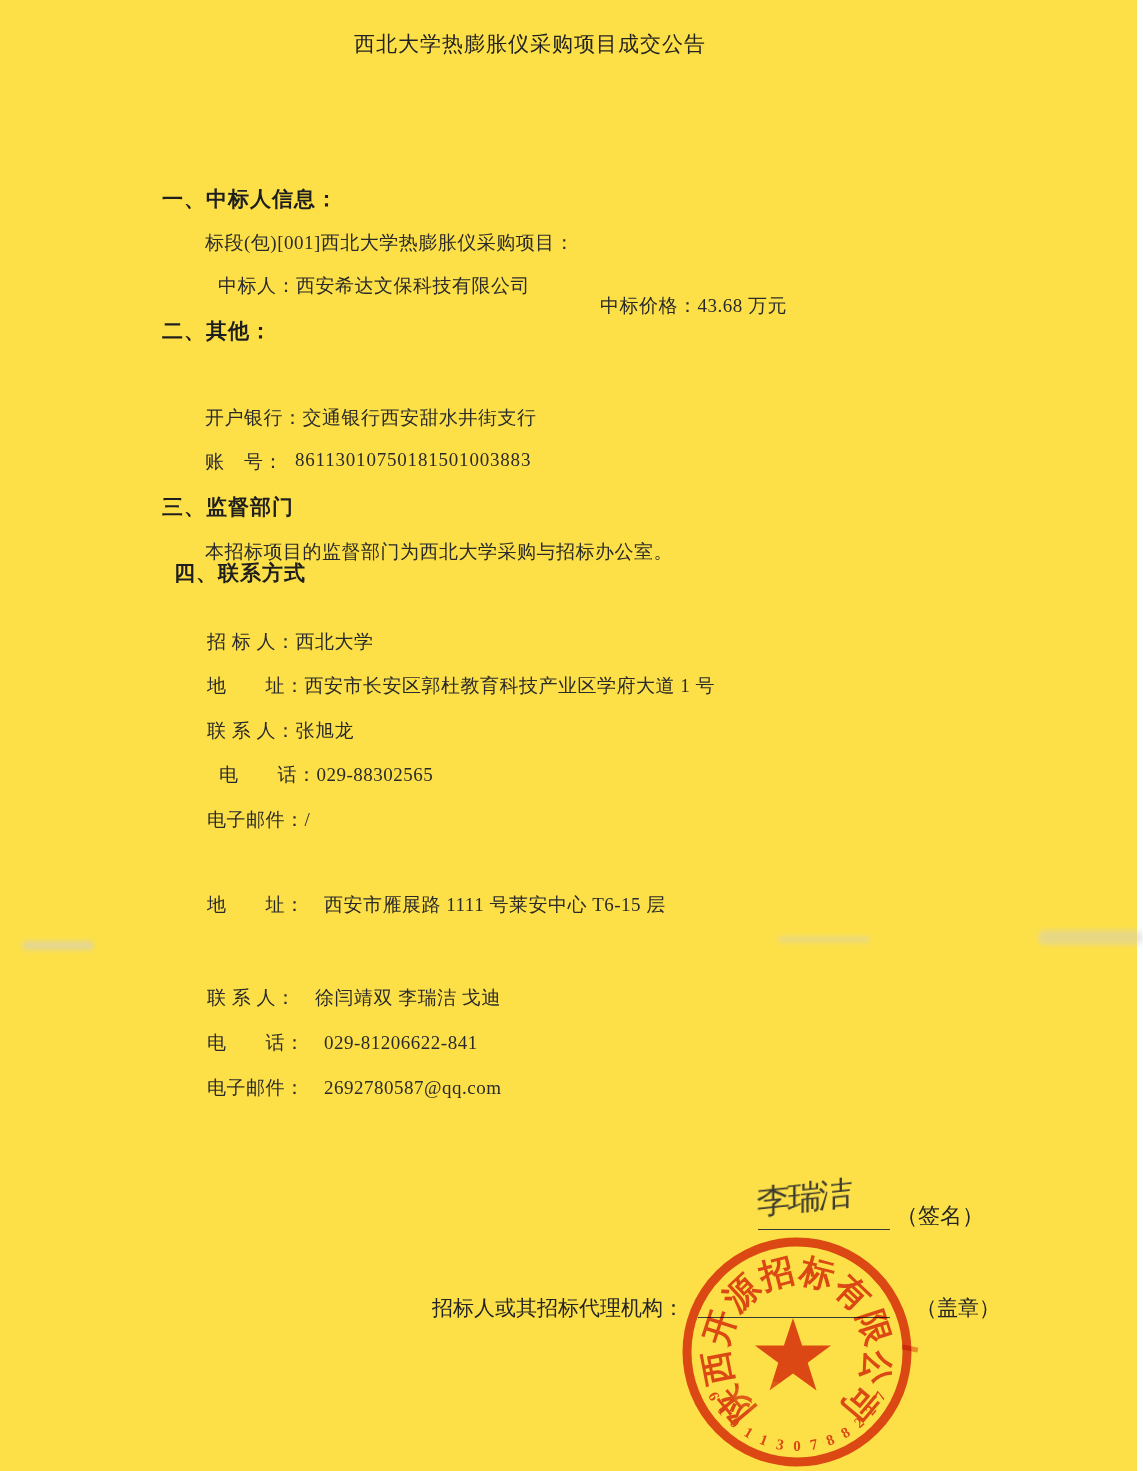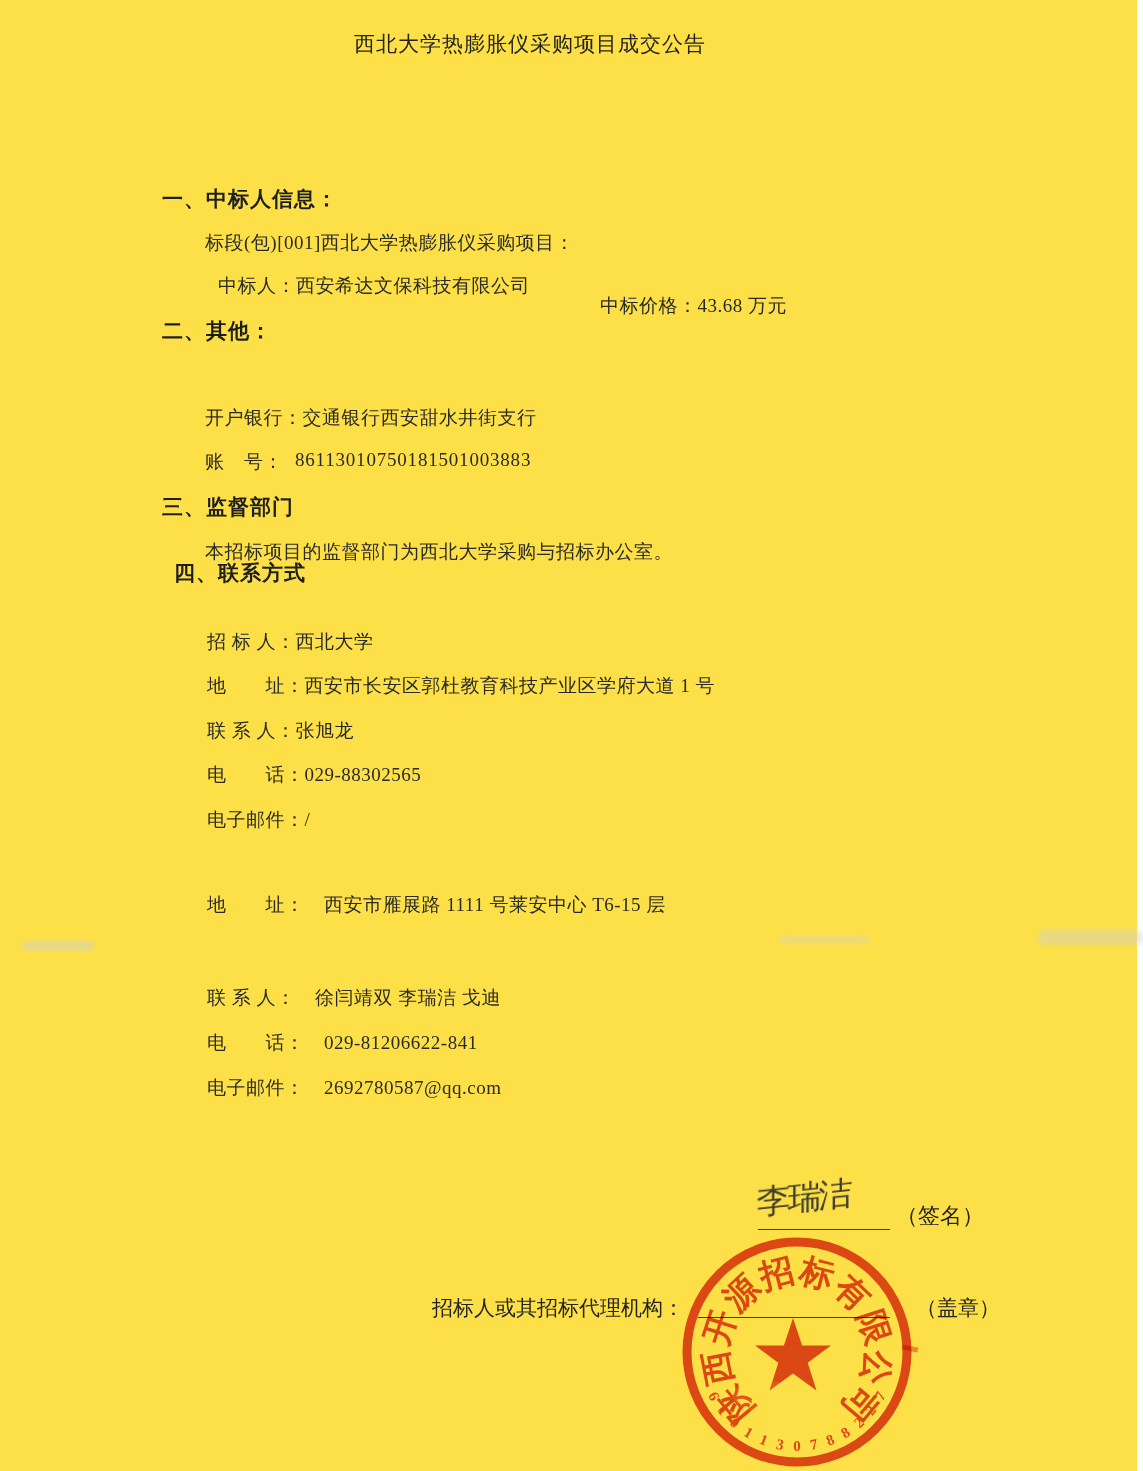--- a/index.html
+++ b/index.html
@@ -71,21 +71,21 @@
   <div class="line" style="left:295px; top:449px; letter-spacing:0.8px;">86113010750181501003883</div>
 
   <div class="heading" style="left:162px; top:493px;">三、监督部门</div>
   <div class="line" style="left:205px; top:539px;">本招标项目的监督部门为西北大学采购与招标办公室。</div>
 
   <div class="heading" style="left:162px; top:559px;margin-left:12px;">四、联系方式</div>
 
   <div class="line" style="left:207px; top:629px;">招 标 人：西北大学</div>
   <div class="line" style="left:207px; top:673px;">地　　址：西安市长安区郭杜教育科技产业区学府大道 1 号</div>
   <div class="line" style="left:207px; top:718px;">联 系 人：张旭龙</div>
-  <div class="line" style="left:207px; top:762px;">电　　话：029-88302565</div>
+  <div class="line" style="left:219px; top:762px;">电　　话：029-88302565</div>
   <div class="line" style="left:207px; top:807px;">电子邮件：/</div>
 
   <div class="line" style="left:207px; top:892px;">地　　址：　西安市雁展路 1111 号莱安中心 T6-15 层</div>
   <div class="line" style="left:207px; top:985px;">联 系 人：　徐闫靖双 李瑞洁 戈迪</div>
   <div class="line" style="left:207px; top:1030px;">电　　话：　029-81206622-841</div>
   <div class="line" style="left:207px; top:1075px;">电子邮件：　2692780587@qq.com</div>
 
   <div class="underline" style="left:758px; top:1229px; width:132px;"></div>
   <div class="handwriting" style="left:758px; top:1176px;">李瑞洁</div>
   <div class="sig-line" style="left:896px; top:1201px;">（签名）</div>

